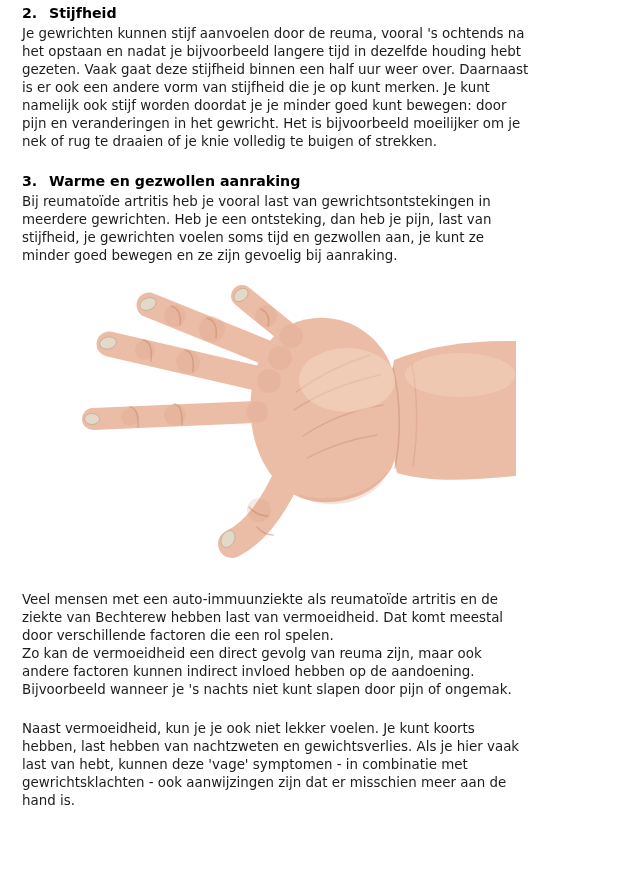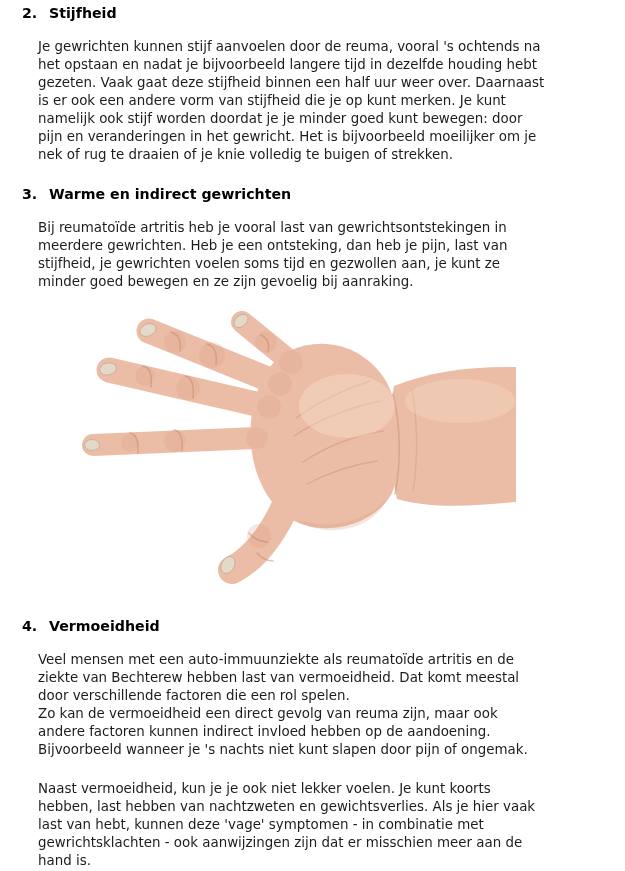--- a/index.html
+++ b/index.html
@@ -14,21 +14,21 @@
     font-family:"DejaVu Sans","Liberation Sans",sans-serif;
   }
   .doc{padding:4px 22px 0 22px;}
   section{margin:0 0 21px 0;}
   h2{
     font-size:14.2px;line-height:18px;margin:0 0 3px 0;
     font-weight:bold;color:var(--heading);
   }
   h2 .num{display:inline-block;width:27px;}
   p.body{
-    font-size:13.4px;line-height:18px;margin:16px;
+    font-size:13.4px;line-height:18px;margin:0;
     white-space:pre-line;color:var(--text);
   }
   .photo{
     width:460px;height:300px;margin:-6px 0 11px 38px;
     background:var(--page-bg);
   }
   .photo svg{display:block;}
 </style>
 </head>
 <body>
@@ -40,21 +40,21 @@
     <p class="body">Je gewrichten kunnen stijf aanvoelen door de reuma, vooral 's ochtends na
 het opstaan en nadat je bijvoorbeeld langere tijd in dezelfde houding hebt
 gezeten. Vaak gaat deze stijfheid binnen een half uur weer over. Daarnaast
 is er ook een andere vorm van stijfheid die je op kunt merken. Je kunt
 namelijk ook stijf worden doordat je je minder goed kunt bewegen: door
 pijn en veranderingen in het gewricht. Het is bijvoorbeeld moeilijker om je
 nek of rug te draaien of je knie volledig te buigen of strekken.</p>
   </section>
 
   <section>
-    <h2><span class="num">3.</span><span>Warme en indirect gewrichten</span></h2>
+    <h2><span class="num">3.</span><span>Warme en gezwollen aanraking</span></h2>
     <p class="body">Bij reumatoïde artritis heb je vooral last van gewrichtsontstekingen in
 meerdere gewrichten. Heb je een ontsteking, dan heb je pijn, last van
 stijfheid, je gewrichten voelen soms tijd en gezwollen aan, je kunt ze
 minder goed bewegen en ze zijn gevoelig bij aanraking.</p>
   </section>
 
   <div class="photo">
     <svg viewBox="0 0 460 300" width="460" height="300" role="img" aria-label="Foto van een hand met reumatoïde artritis en gezwollen gewrichten, vingers gespreid naar links">
 
       <path fill="var(--skin-base)" d="M334,80 C368,66 410,60 456,61 L456,196 C412,200 372,203 337,193 C329,156 327,114 334,80 Z"></path>
@@ -113,21 +113,20 @@
         <ellipse cx="181" cy="15" rx="8" ry="5.5" transform="rotate(-40 181 15)"></ellipse>
         <ellipse cx="88" cy="24" rx="8.5" ry="6" transform="rotate(-23 88 24)"></ellipse>
         <ellipse cx="48" cy="63" rx="8.5" ry="6" transform="rotate(-13 48 63)"></ellipse>
         <ellipse cx="32" cy="139" rx="7.5" ry="5.5" transform="rotate(2 32 139)"></ellipse>
         <ellipse cx="168" cy="259" rx="9" ry="6.5" transform="rotate(-62 168 259)"></ellipse>
       </g>
     </svg>
   </div>
 
   <section>
-    <h2><span class="num">4.</span><span>Vermoeidheid</span></h2>
     <p class="body">Veel mensen met een auto-immuunziekte als reumatoïde artritis en de
 ziekte van Bechterew hebben last van vermoeidheid. Dat komt meestal
 door verschillende factoren die een rol spelen.
 Zo kan de vermoeidheid een direct gevolg van reuma zijn, maar ook
 andere factoren kunnen indirect invloed hebben op de aandoening.
 Bijvoorbeeld wanneer je 's nachts niet kunt slapen door pijn of ongemak.</p>
   </section>
 
   <section>
     <p class="body">Naast vermoeidheid, kun je je ook niet lekker voelen. Je kunt koorts

